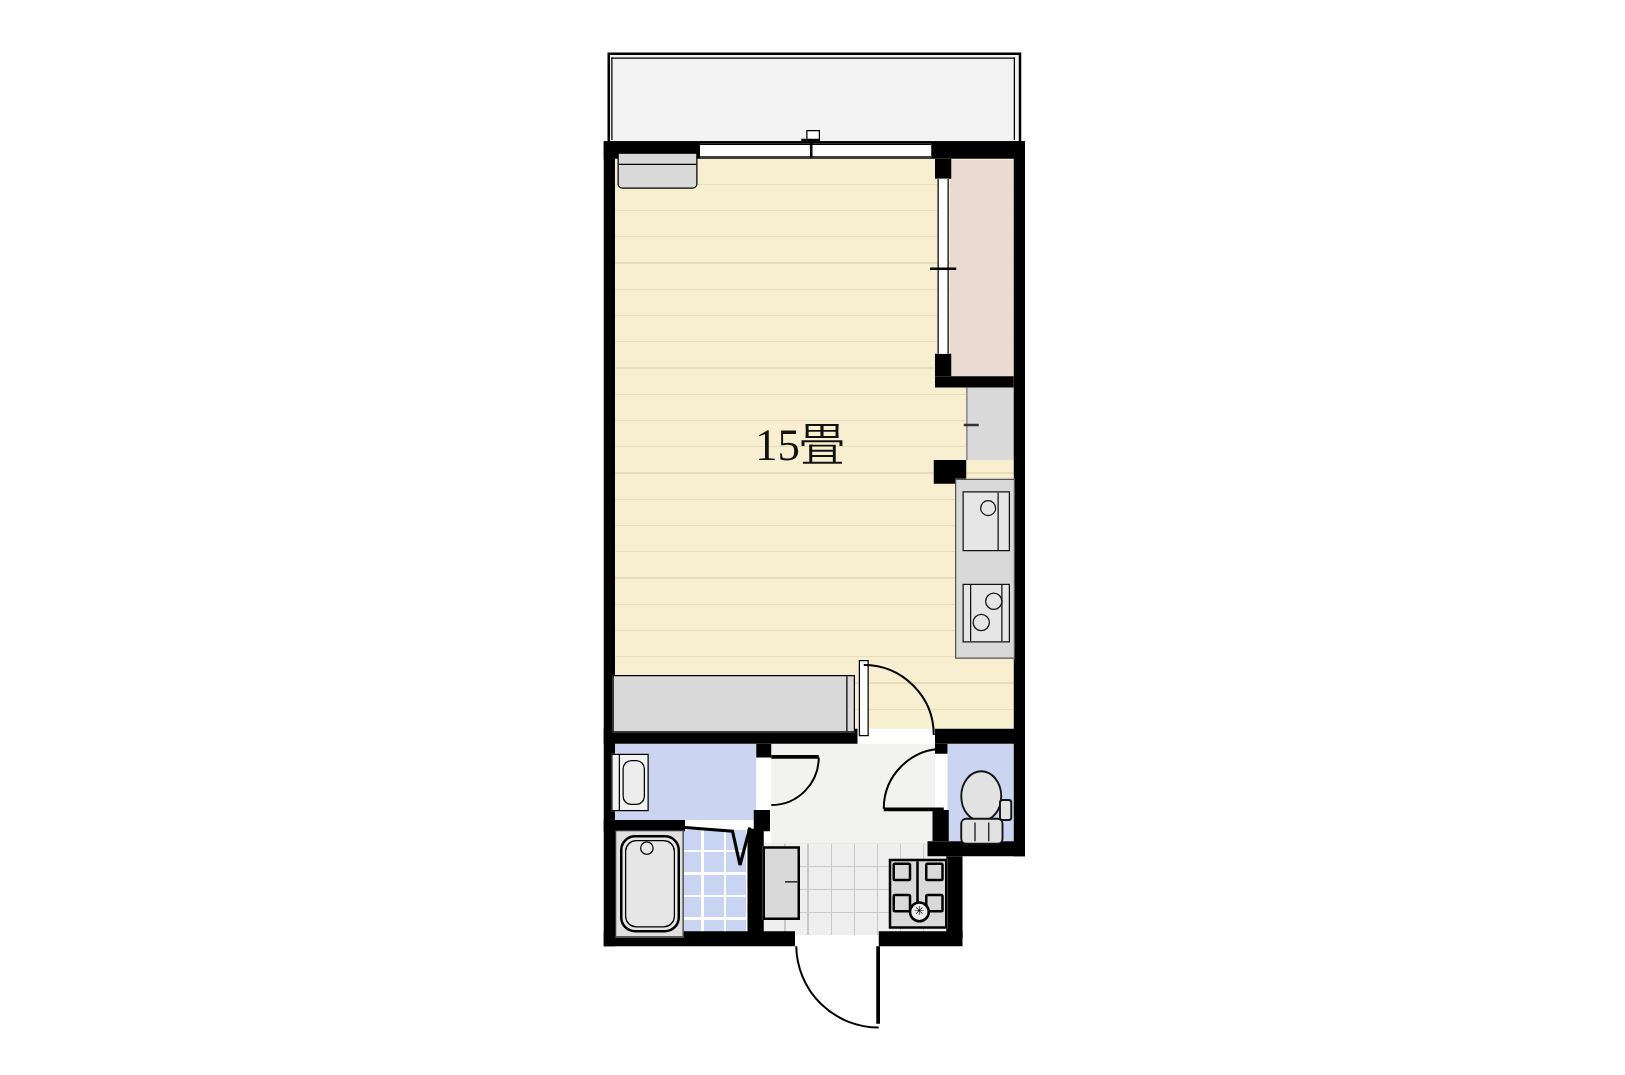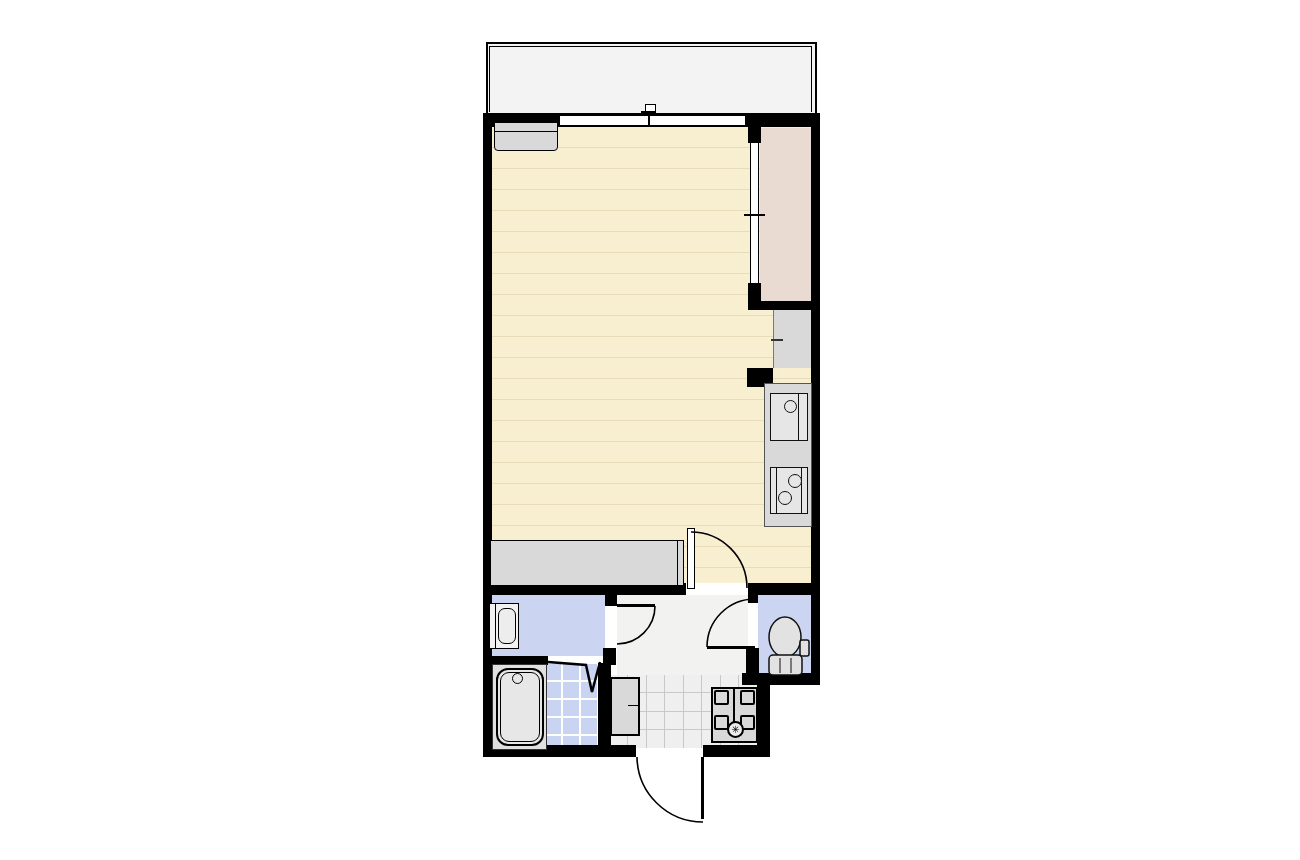--- a/index.html
+++ b/index.html
@@ -184,14 +184,15 @@
     <path d="M 548 662 L 586 665 L 592 692 L 600 662" fill="none" stroke="#000" stroke-width="2.5"></path>
     <g>
       <ellipse cx="785" cy="637" rx="16" ry="20" fill="#E2E2E2" stroke="#111" stroke-width="1.5"></ellipse>
       <rect x="769" y="655" width="33" height="20" rx="4" fill="#E2E2E2" stroke="#111" stroke-width="1.5"></rect>
       <line x1="780" y1="658" x2="780" y2="673" stroke="#111" stroke-width="1"></line>
       <line x1="791" y1="658" x2="791" y2="673" stroke="#111" stroke-width="1"></line>
       <rect x="800" y="640" width="9" height="16" rx="2" fill="#E2E2E2" stroke="#111" stroke-width="1.5"></rect>
     </g>
   </svg>
 
+  <div class="room-label">15畳</div>
 
 </div>
 
 </body></html>

